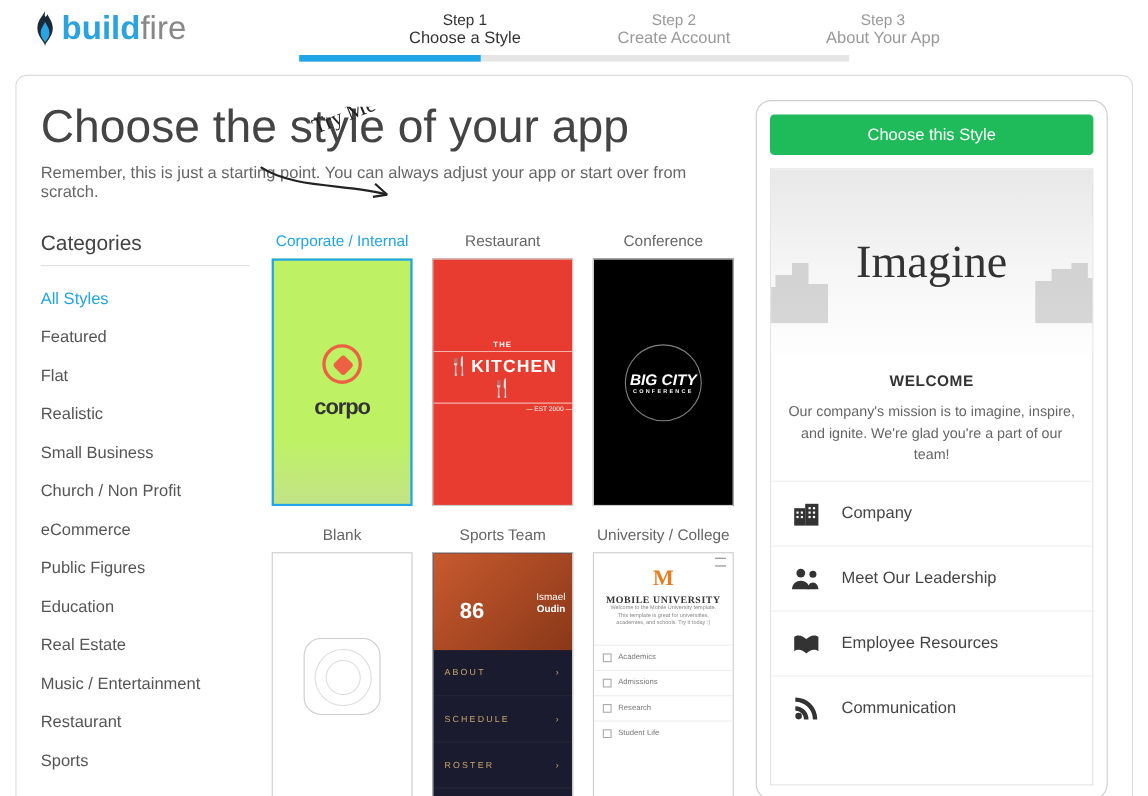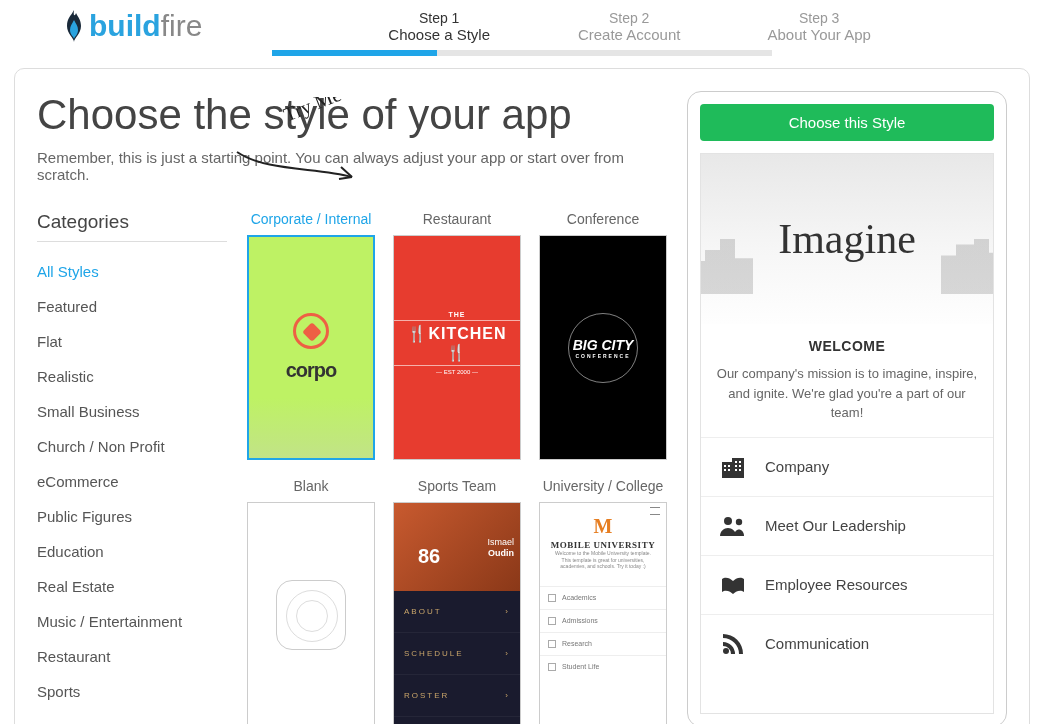--- a/index.html
+++ b/index.html
@@ -1,17 +1,17 @@
 <!DOCTYPE html>
 <html><head>
 <meta charset="utf-8">
 <style>
   * { box-sizing: border-box; margin: 0; padding: 0; }
   body { font-family: -apple-system, "Segoe UI", Helvetica, Arial, sans-serif; color: #555; background: #fff; width: 1044px; }
-  .topbar { display: flex; align-items: center; padding: 8px 28px 0 28px; margin-left: 33px; }
+  .topbar { display: flex; align-items: center; padding: 8px 28px 0 28px; }
   .logo { display: flex; align-items: center; font-size: 30px; font-weight: 400; color: #555; }
   .logo .flame { width: 26px; height: 36px; margin-right: 2px; position: relative; }
   .logo .b1 { color: #2aa3df; font-weight: 600; }
   .logo .b2 { color: #888; }
   .steps { flex: 1; display: flex; justify-content: center; gap: 40px; margin-left: 40px; }
   .step { text-align: center; min-width: 150px; }
   .step .num { font-size: 14px; color: #999; }
   .step .lab { font-size: 15px; color: #999; }
   .step.active .num, .step.active .lab { color: #333; }
   .progress-wrap { display:flex; justify-content:center; padding: 6px 0 12px; }
@@ -33,21 +33,21 @@
   .tpl.selected .tname { color: #1fa5e8; }
   .thumb { width: 128px; height: 225px; border: 1px solid #ccc; background: #f5f5f5; position: relative; overflow: hidden; }
   .tpl.selected .thumb { border: 2px solid #1fa5e8; }
   
   .thumb.corpo { background: #bef264; display:flex; flex-direction:column; align-items:center; justify-content:center; }
   .thumb.corpo .ring { width:36px; height:36px; border:3px solid #ee6044; border-radius:50%; position:relative; margin-bottom:10px; }
   .thumb.corpo .ring::after { content:''; position:absolute; width:14px; height:14px; background:#ee6044; top:9px; left:9px; transform:rotate(45deg); border-radius:3px; }
   .thumb.corpo .txt { font-size:20px; font-weight:600; color:#333; letter-spacing:-1px; }
   .thumb.corpo::after { content:''; position:absolute; bottom:0; left:0; right:0; height:60px; background:linear-gradient(to top, rgba(200,200,200,0.35), transparent); }
   
-  .thumb.kitchen { background:#e73c2f; color:#fff; display:flex; align-items:center; justify-content:center; flex-direction:column; }
+  .thumb.kitchen { background:#e73c2f; color:#fff; display:flex; align-items:flex-end; justify-content:center; flex-direction:column; }
   .thumb.kitchen .klogo { font-size:16px; font-weight:700; letter-spacing:1px; border-top:1px solid rgba(255,255,255,.6); border-bottom:1px solid rgba(255,255,255,.6); padding:3px 4px; position:relative; }
   .thumb.kitchen .the { font-size:7px; position:absolute; top:-10px; left:50%; transform:translateX(-50%); background:#e73c2f; padding:0 3px; }
   .thumb.kitchen .est { font-size:6px; margin-top:3px; }
   
   .thumb.bigcity { background:#000; color:#fff; display:flex; align-items:center; justify-content:center; }
   .thumb.bigcity .bc { font-size:14px; font-weight:700; font-style:italic; text-align:center; position:relative; }
   .thumb.bigcity .ring2 { position:absolute; width:70px; height:70px; border:1px solid rgba(255,255,255,.5); border-radius:50%; left:50%; top:50%; transform:translate(-50%,-50%); }
   .thumb.bigcity .conf { font-size:5px; letter-spacing:2px; display:block; font-style:normal; }
   
   .thumb.blank { background:#fff; display:flex; align-items:center; justify-content:center; }

